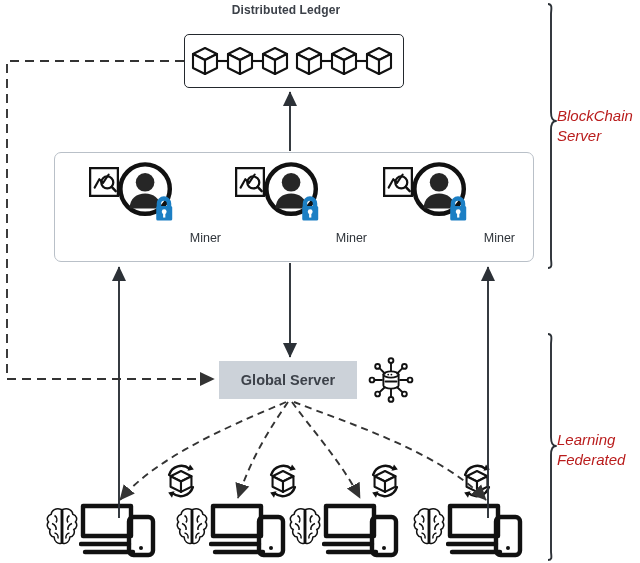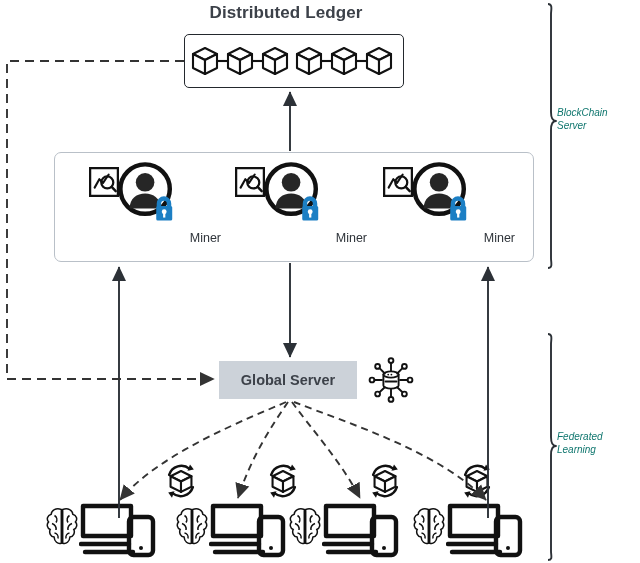--- a/index.html
+++ b/index.html
@@ -4,21 +4,21 @@
 <style>
   html,body{margin:0;padding:0;background:#ffffff;}
   body{width:640px;height:563px;position:relative;overflow:hidden;
        font-family:"Liberation Sans","DejaVu Sans",sans-serif;}
   #stage{position:absolute;inset:0;width:640px;height:563px;}
   .abs{position:absolute;}
 
   
   #ledger-title{
     left:0;top:3px;width:572px;text-align:center;
-    font-size:17px;font-weight:bold;color:#3c4149;letter-spacing:.1px;
+    font-size:12px;font-weight:bold;color:#3c4149;letter-spacing:.1px;
   }
 
   
   #ledger-box{
     left:184px;top:34px;width:220px;height:54px;
     border:1.6px solid #23282d;border-radius:5px;background:#fff;
     box-sizing:border-box;
   }
   #ledger-chain{position:absolute;left:0;top:0;width:220px;height:54px;}
 
@@ -50,21 +50,21 @@
   .client{position:absolute;top:498px;width:120px;height:62px;}
   .brain-ic{position:absolute;left:0px;top:8px;width:34px;height:44px;}
   .device-ic{position:absolute;left:34px;top:2px;width:80px;height:58px;}
   .cube-ic{position:absolute;width:38px;height:38px;top:462px;}
 
   
   #wires{position:absolute;left:0;top:0;width:640px;height:563px;}
   #braces{position:absolute;left:0;top:0;width:640px;height:563px;}
 
   .brace-label{
-    font-style:italic;font-size:10px;color:#0f766e;line-height:1.32;
+    font-style:italic;font-size:15px;color:#b91c1c;line-height:1.32;
     font-family:"Liberation Sans","DejaVu Sans",sans-serif;
   }
   #bc-label{left:557px;top:106px;width:84px;}
   #fl-label{left:557px;top:430px;width:84px;}
 </style>
 </head>
 <body>
 
 <div id="stage">
 
@@ -403,17 +403,17 @@
     <path d="M548 334 C553 334 551 340 551 344 L551 437 C551 443 552 446 556 446
              C552 446 551 449 551 455 L551 551 C551 556 553 560 548 560" fill="none" stroke="#2c3137" stroke-width="1.9" stroke-linejoin="round"></path>
   </svg>
 
   <div class="abs brace-label" id="bc-label">
     <div>BlockChain</div>
     <div>Server</div>
   </div>
 
   <div class="abs brace-label" id="fl-label">
+    <div>Learning</div>
     <div>Federated</div>
-    <div>Learning</div>
   </div>
 
 </div>
 
 </body></html>

